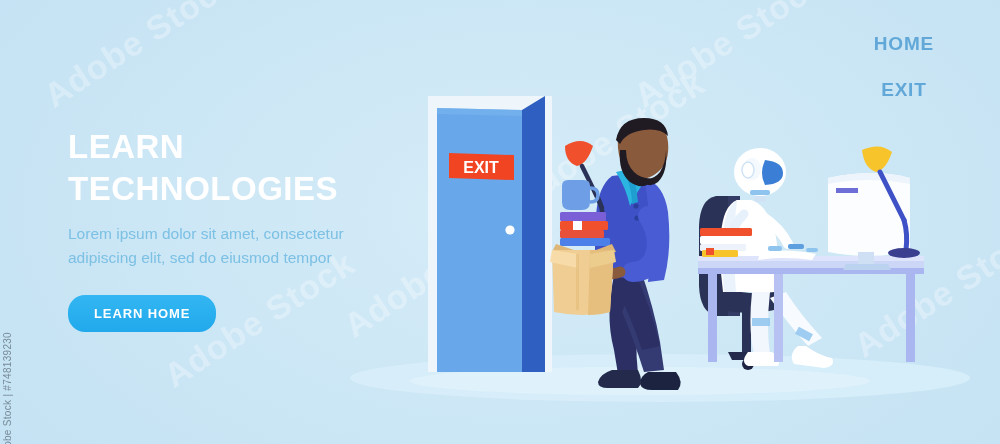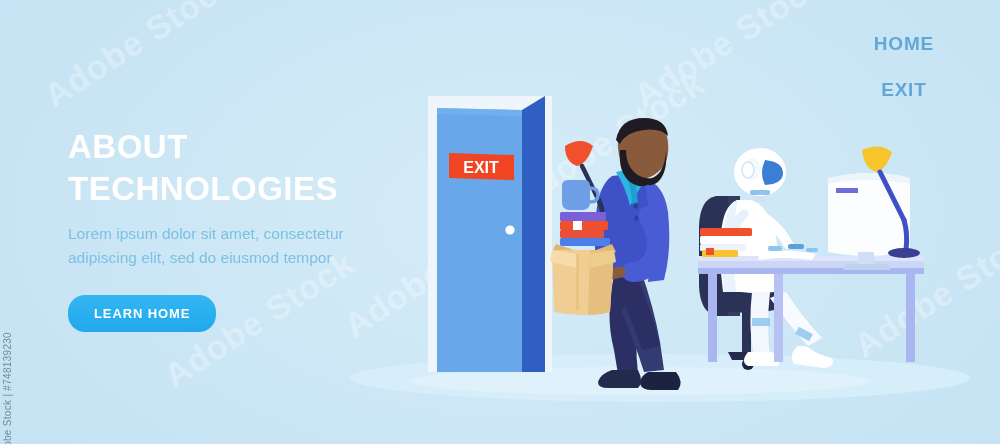--- a/index.html
+++ b/index.html
@@ -99,21 +99,21 @@
   <div class="wm wm-diag" style="left:840px; top:270px;">Adobe Stock</div>
   <div class="wm wm-diag" style="left:500px; top:120px;">Adobe Stock</div>
   <div class="wm wm-side">Adobe Stock | #748139230</div>
 
   <nav id="nav">
     <span class="nav-item">HOME</span>
     <span class="nav-item">EXIT</span>
   </nav>
 
   <div id="copy">
-    <h1 id="headline">ABOUT
+    <h1 id="headline">LEARN
 TECHNOLOGIES</h1>
     <p id="subcopy">Lorem ipsum dolor sit amet, consectetur
 adipiscing elit, sed do eiusmod tempor</p>
     <button id="cta">LEARN HOME</button>
   </div>
 
   <svg id="scene" viewBox="0 0 1000 444">
 
     <ellipse cx="660" cy="378" rx="310" ry="24" fill="#d8eefa" opacity=".85"></ellipse>
     <ellipse cx="640" cy="381" rx="230" ry="14" fill="#e2f3fb" opacity=".7"></ellipse>

